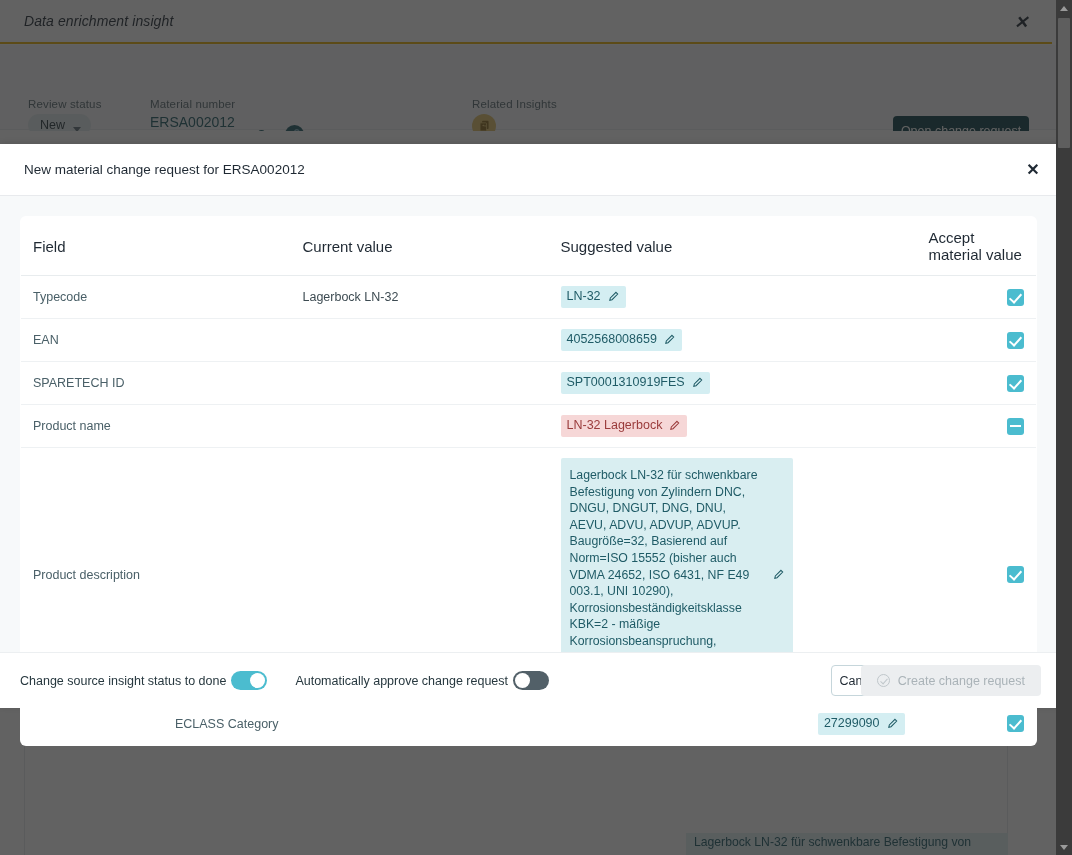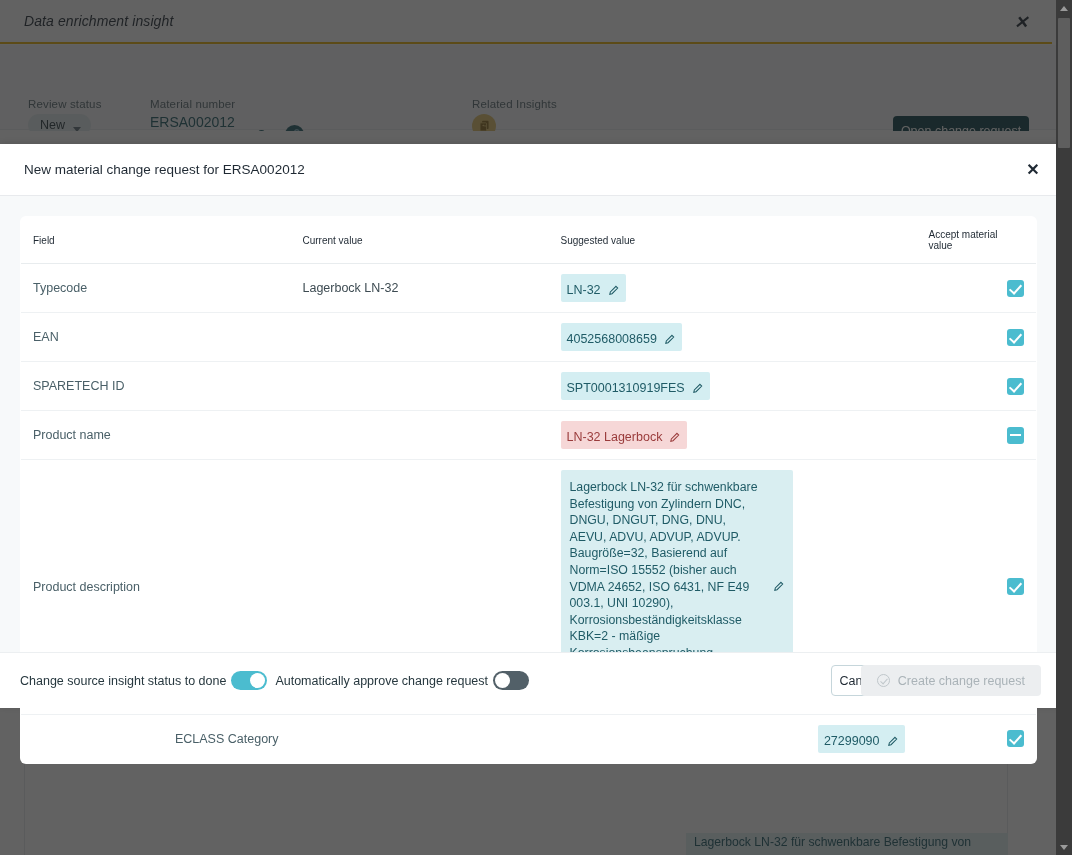--- a/index.html
+++ b/index.html
@@ -172,40 +172,40 @@
     padding: 20px 20px 0 20px;
   }
   table.cr {
     width: 1016px; border-collapse: collapse;
     background: #ffffff; border: 1px solid #e4e8ea;
     border-radius: 6px; overflow: hidden;
     table-layout: fixed;
   }
   table.cr th {
     font-weight: normal; text-align: left;
-    font-size: 10px; color: #1f2933;
+    font-size: 15px; color: #1f2933;
     padding: 12px 12px; border-bottom: 1px solid #e8ecee;
   }
   table.cr td {
     font-size: 12.5px; color: #4a6068;
     padding: 10px 12px; border-bottom: 1px solid #eef1f3;
     vertical-align: middle;
   }
   table.cr tr:last-child td { border-bottom: none; text-align: right; }
   .col-field { width: 270px; padding-left: 12px !important; }
   .col-current { width: 258px; }
   .col-sugg { width: 368px; }
   .col-accept { width: 120px; text-align: right; }
   th.col-accept { text-align: right; padding-right: 14px; }
   td.col-accept { text-align: right; padding-right: 14px; }
   .field-name { color: #4a6068; }
   .current-val { color: #3d4b52; }
   .chip {
     display: inline-flex; align-items: center; gap: 7px;
-    padding: 8px 7px 3px 6px; border-radius: 2px;
+    padding: 2px 7px 3px 6px; border-radius: 2px;
     font-size: 12.5px; line-height: 17px;
   }
   .chip.add { background: #d4eef2; color: #1f5b66; }
   .chip.del { background: #f6d7d7; color: #9a3b3b; }
   .pencil { flex: none; }
   .descbox {
     display: flex; align-items: center; gap: 8px;
     background: #d9eef1; color: #1f5b66;
     width: 232px; padding: 9px 9px;
     font-size: 12.3px; line-height: 16.6px;
@@ -425,21 +425,21 @@
     </table>
   </div>
 
   <div class="modal-foot">
     <div class="toggle-group" style="margin-left:20px;">
       <span>Change source insight status to done</span>
       <span class="switch on">
           <span class="knob"></span>
         </span>
     </div>
-    <div class="toggle-group" style="margin-left:8px;">
+    <div class="toggle-group" style="margin-left:28px;">
       <span>Automatically approve change request</span>
       <span class="switch off">
           <span class="knob"></span>
         </span>
     </div>
     <button class="btn-cancel">Cancel</button>
     <button class="btn-create">
       <span class="circle-check"></span>
       <span>Create change request</span>
     </button>

